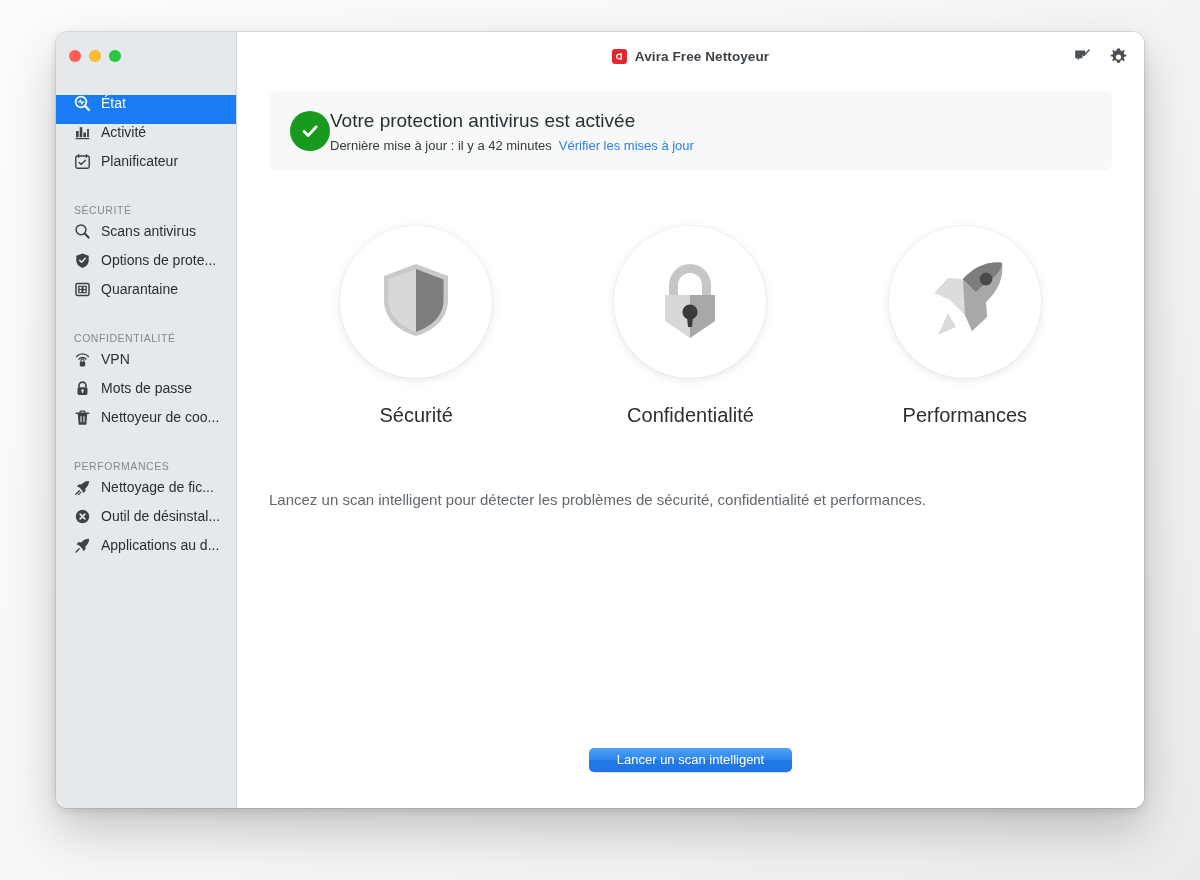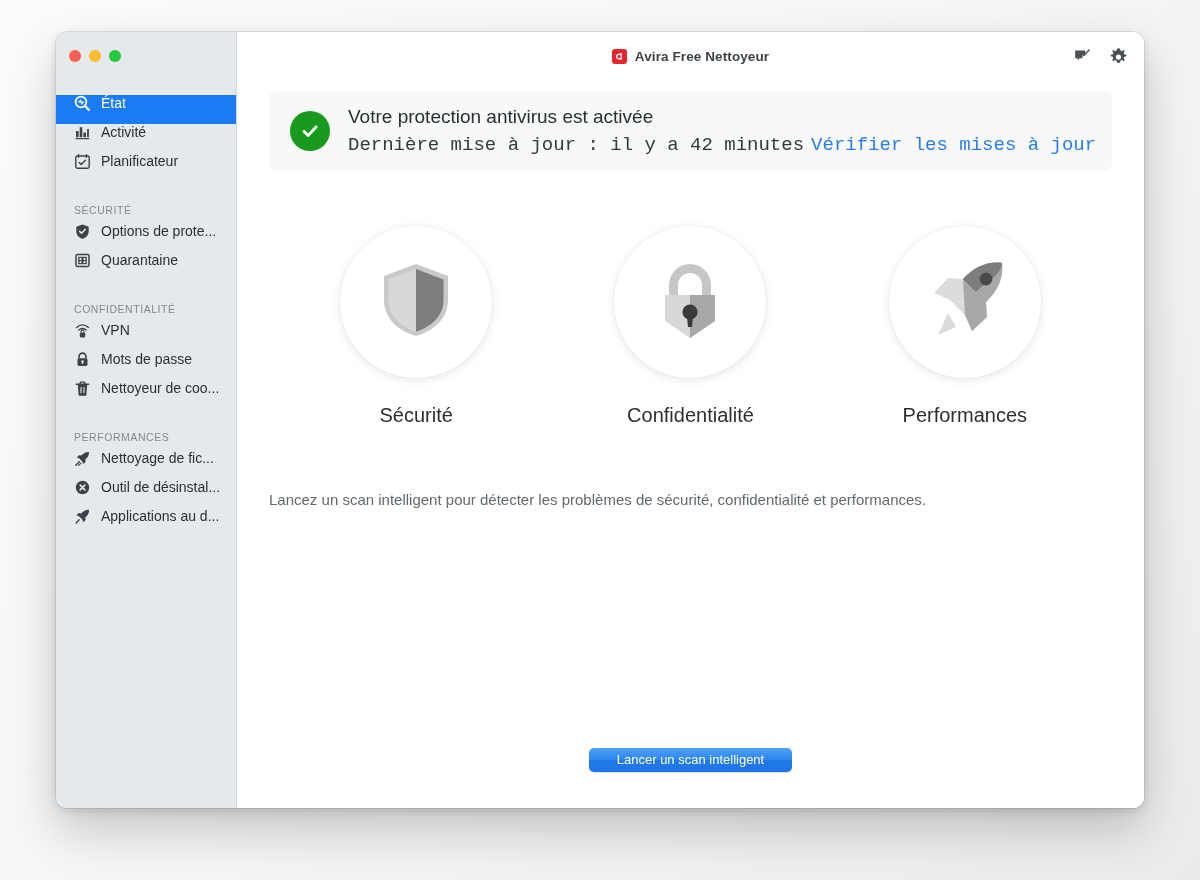--- a/index.html
+++ b/index.html
@@ -201,41 +201,39 @@
   }
 
   .status-banner {
     margin-top: 11px;
     height: 80px;
     border-radius: 7px;
     background: #f7f8f8;
     display: flex;
     align-items: center;
     padding-left: 21px;
-    gap: 18px;
   }
   .status-check {
     width: 40px; height: 40px;
     border-radius: 50%;
     background: #179a1d;
     display: flex;
     align-items: center;
     justify-content: center;
     flex: 0 0 40px;
   }
   .status-texts { display: flex; flex-direction: column; gap: 6px; }
   .status-title {
     font-size: 19px;
     color: #2b2f33;
     font-weight: 400;
   }
   .status-sub {
-    font-size: 19px;
+    font-size: 13px;
     color: #35393d;
-    font-family: Liberation Mono, monospace;
   }
   .status-link {
     color: #2b7de9;
     margin-left: 7px;
     cursor: default;
   }
 
   
   .features {
     margin-top: 55px;
@@ -340,20 +338,29 @@
                 <rect x="1.8" y="3" width="13.4" height="12.2" rx="1.6" fill="none" stroke="#3c4247" stroke-width="1.4"></rect>
                 <path d="M4.6 1.6 L4.6 4.2 M12.4 1.6 L12.4 4.2" stroke="#3c4247" stroke-width="1.4" stroke-linecap="round"></path>
                 <path d="M5.2 9.6 L7.2 11.6 L11.4 7.2" fill="none" stroke="#3c4247" stroke-width="1.4" stroke-linecap="round" stroke-linejoin="round"></path>
               </svg>
           </span>
           <span class="nav-label">Planificateur</span>
         </div>
 
         <div class="nav-group-title">SÉCURITÉ</div>
 
+        <div class="nav-item">
+          <span class="nav-icon">
+            <svg width="17" height="17" viewBox="0 0 17 17">
+                <circle cx="7" cy="6.8" r="4.9" fill="none" stroke="#3c4247" stroke-width="1.5"></circle>
+                <path d="M10.6 10.5 L14.6 14.6" stroke="#3c4247" stroke-width="2.1" stroke-linecap="round"></path>
+              </svg>
+          </span>
+          <span class="nav-label">Scans antivirus</span>
+        </div>
 
         <div class="nav-item">
           <span class="nav-icon">
             <svg width="17" height="17" viewBox="0 0 17 17">
                 <path d="M8.5 1.4 L14.7 3.8 L14.7 8.4 C14.7 12 11.9 14.7 8.5 15.8 C5.1 14.7 2.3 12 2.3 8.4 L2.3 3.8 Z" fill="#3c4247"></path>
                 <path d="M5.7 8.4 L7.6 10.3 L11.3 6.2" fill="none" stroke="#e6e9eb" stroke-width="1.5" stroke-linecap="round" stroke-linejoin="round"></path>
               </svg>
           </span>
           <span class="nav-label">Options de prote...</span>
         </div>

